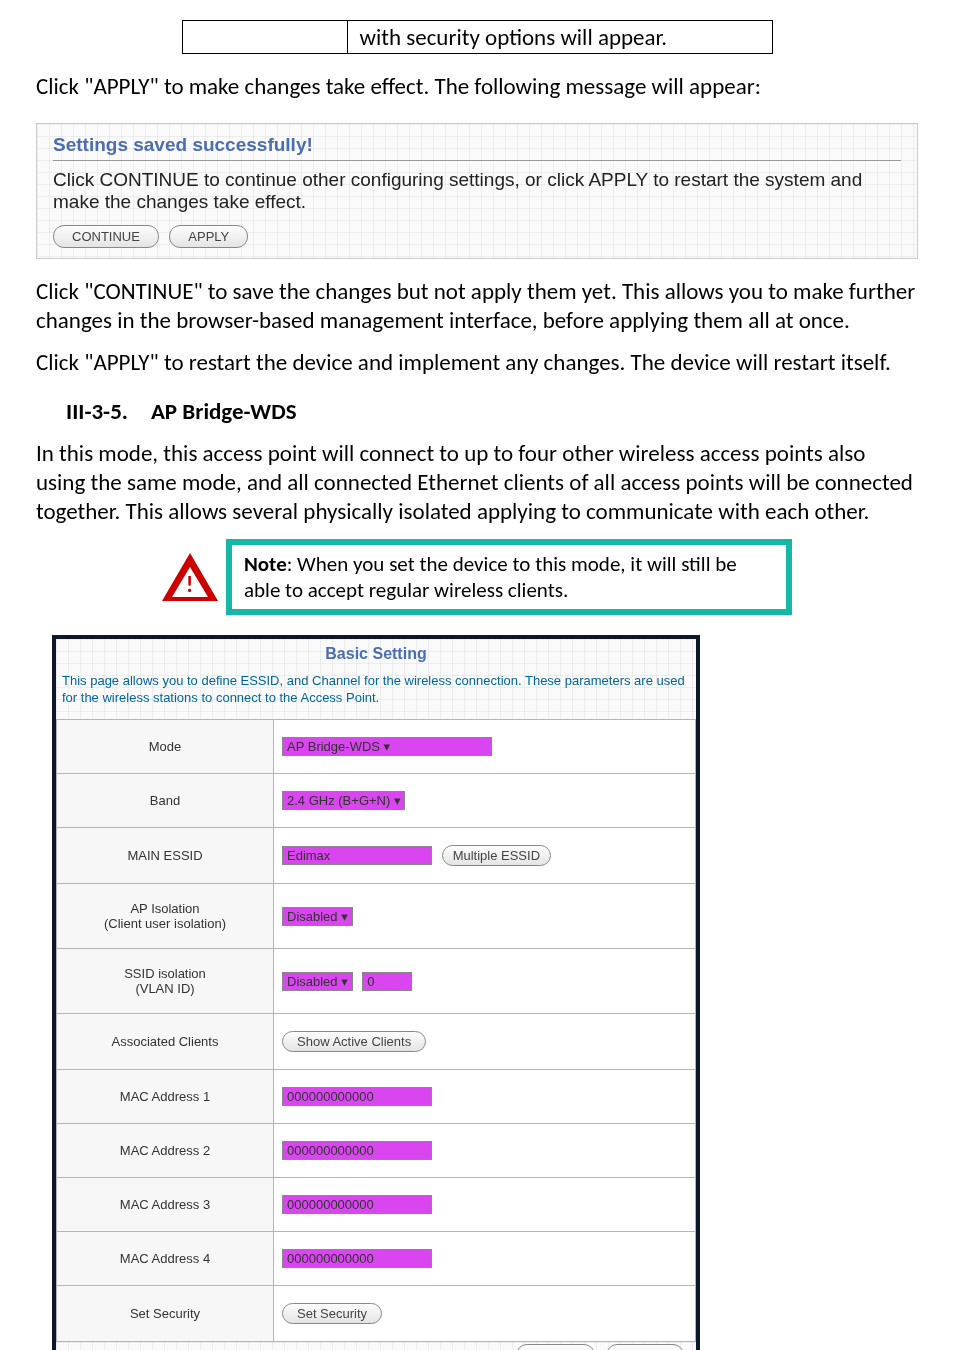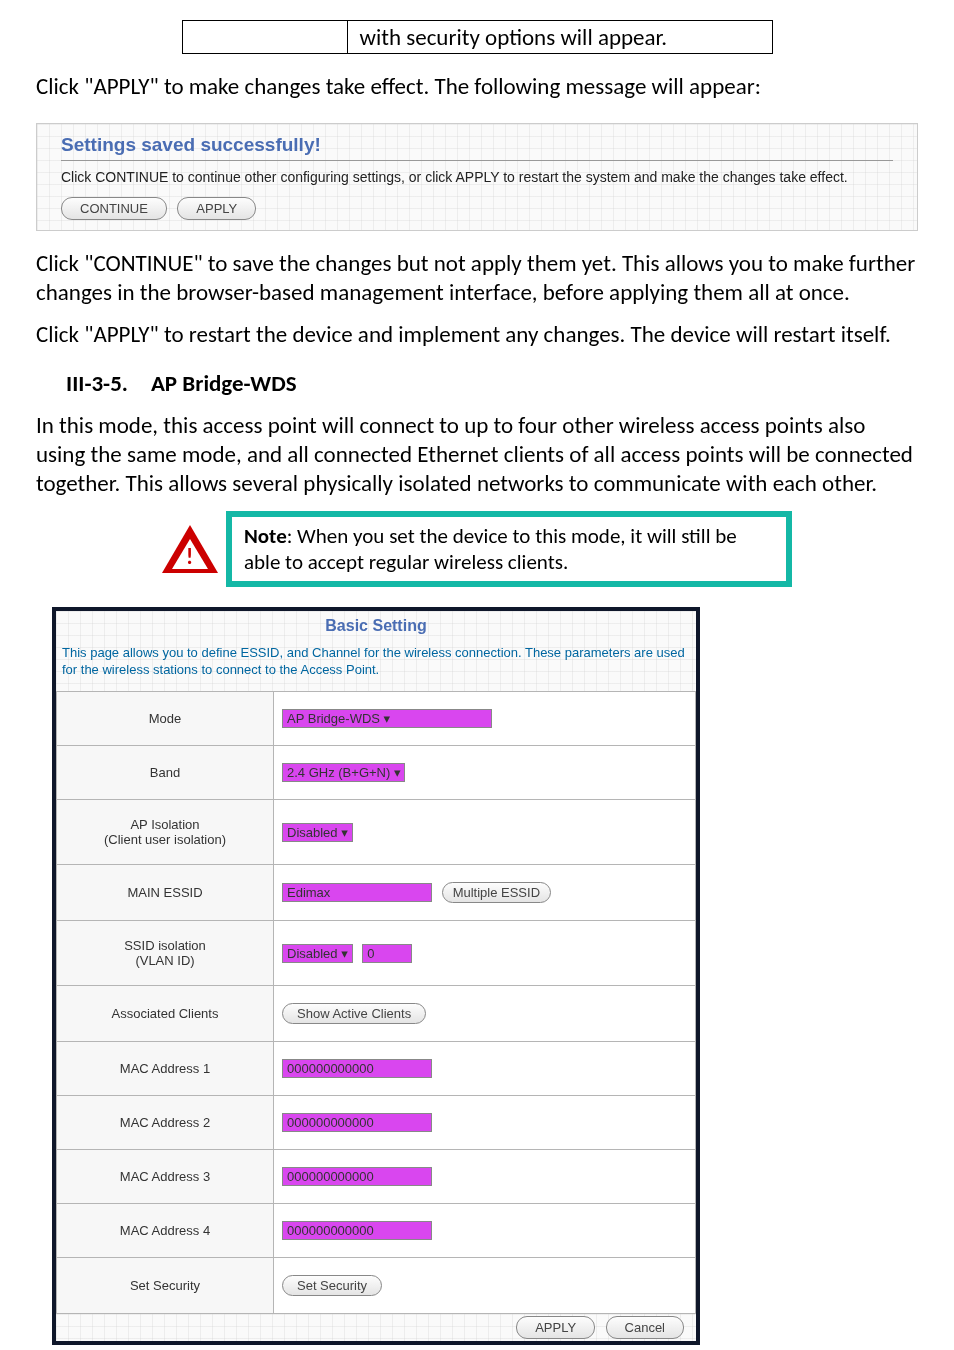--- a/index.html
+++ b/index.html
@@ -37,37 +37,37 @@
     margin: 20px 0 8px 0;
     padding-left: 30px;
   }
   .settings-panel {
     border: 1px solid #ccc;
     background-image:
       linear-gradient(rgba(200,200,200,.25) 1px, transparent 1px),
       linear-gradient(90deg, rgba(200,200,200,.25) 1px, transparent 1px);
     background-size: 12px 12px;
     background-color: #fafafa;
-    padding: 6px 24px 10px;
+    padding: 6px 16px 10px;
     margin: 22px 0 18px 0;
     font-family: Arial, sans-serif;
   }
   .settings-panel .s-title {
     color: #4a6db3;
     font-weight: bold;
     font-size: 19px;
     margin: 4px 0 2px 0;
   }
   .settings-panel hr {
     border: none;
     border-top: 1px solid #999;
     margin: 4px 0 8px 0;
   }
   .settings-panel .s-desc {
-    font-size: 14px;
+    font-size: 19px;
     color: #222;
     margin-bottom: 12px;
   }
   .win-btn {
     font-family: Arial, sans-serif;
     font-size: 13px;
     padding: 3px 18px;
     background: linear-gradient(#fdfdfd,#e4e4e4);
     border: 1px solid #888;
     border-radius: 11px;
@@ -202,21 +202,21 @@
   <button class="win-btn">CONTINUE</button>
   <button class="win-btn">APPLY</button>
 </div>
 
 <p class="body-text">Click "CONTINUE" to save the changes but not apply them yet. This allows you to make further changes in the browser-based management interface, before applying them all at once.</p>
 
 <p class="body-text">Click "APPLY" to restart the device and implement any changes. The device will restart itself.</p>
 
 <h2 class="section">III-3-5. AP Bridge-WDS</h2>
 
-<p class="body-text">In this mode, this access point will connect to up to four other wireless access points also using the same mode, and all connected Ethernet clients of all access points will be connected together. This allows several physically isolated networks to communicate with each other.</p>
+<p class="body-text">In this mode, this access point will connect to up to four other wireless access points also using the same mode, and all connected Ethernet clients of all access points will be connected together. This allows several physically isolated applying to communicate with each other.</p>
 
 <div class="note-box">
   <div class="tri">
       <span class="mark">!</span>
     </div>
   <div class="note-text">
     <b>Note</b><span>: When you set the device to this mode, it will still be able to accept regular wireless clients.</span>
   </div>
 </div>
 
@@ -233,31 +233,31 @@
         <span class="fake-select" style="min-width:200px">AP Bridge-WDS</span>
       </td>
     </tr>
     <tr>
       <td class="label">Band</td>
       <td class="val">
         <span class="fake-select">2.4 GHz (B+G+N)</span>
       </td>
     </tr>
     <tr>
+      <td class="label">MAIN ESSID</td>
+      <td class="val">
+        <span class="fake-input" style="min-width:140px">Edimax</span>
+        <button class="win-btn" style="padding:2px 10px">Multiple ESSID</button>
+      </td>
+    </tr>
+    <tr>
       <td class="label" style="white-space:pre-line">AP Isolation
 (Client user isolation)</td>
       <td class="val">
         <span class="fake-select">Disabled</span>
-      </td>
-    </tr>
-    <tr>
-      <td class="label">MAIN ESSID</td>
-      <td class="val">
-        <span class="fake-input" style="min-width:140px">Edimax</span>
-        <button class="win-btn" style="padding:2px 10px">Multiple ESSID</button>
       </td>
     </tr>
     <tr>
       <td class="label" style="white-space:pre-line">SSID isolation
 (VLAN ID)</td>
       <td class="val">
         <span class="fake-select">Disabled</span>
         <span class="fake-input" style="min-width:40px">0</span>
       </td>
     </tr>

